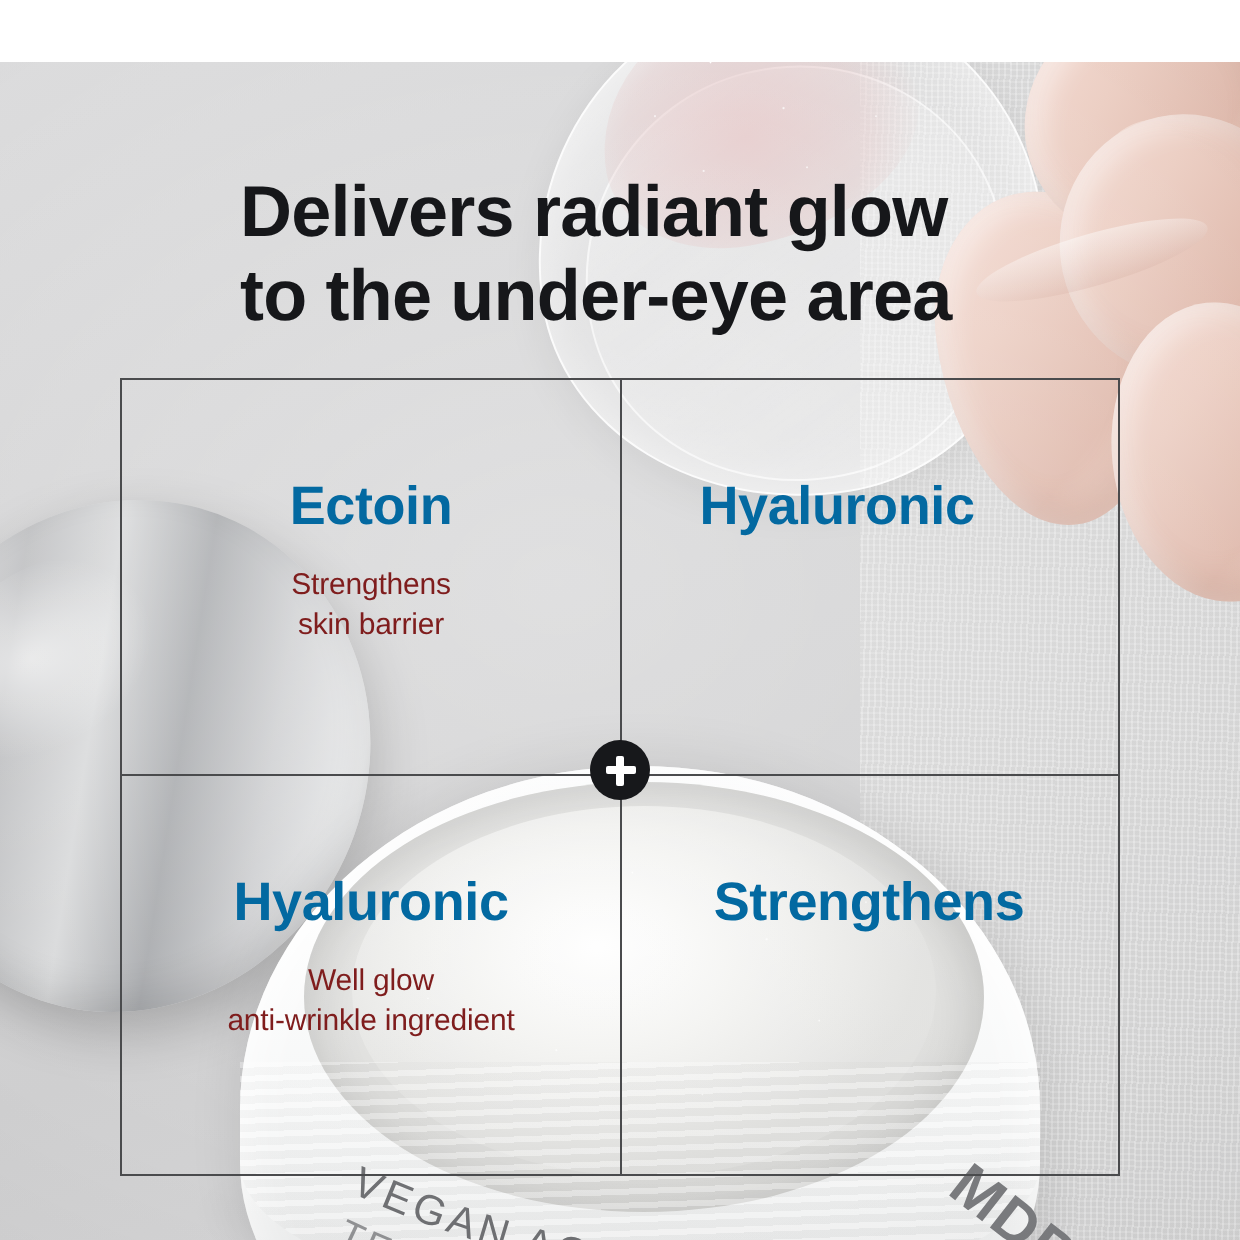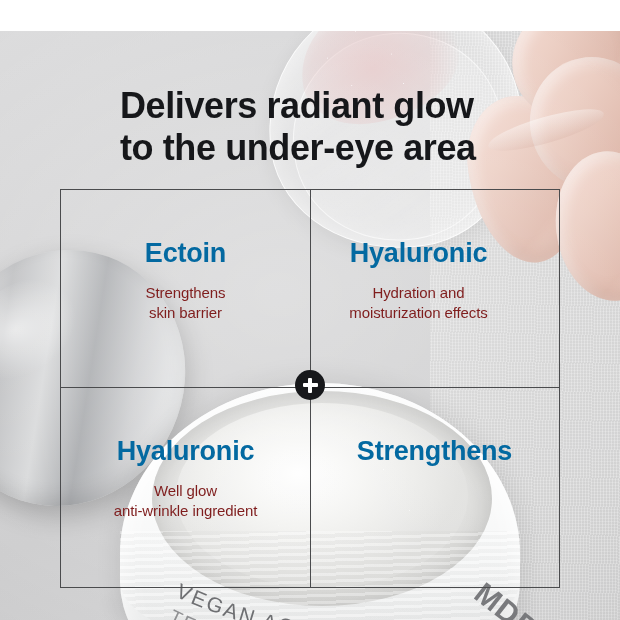--- a/index.html
+++ b/index.html
@@ -407,22 +407,20 @@
     <div class="grid-hline"></div>
 
     <div class="cell cell-tl">
       <div class="cell-title">Ectoin</div>
       <div class="cell-desc">Strengthens
 skin barrier</div>
     </div>
 
     <div class="cell cell-tr">
       <div class="cell-title">Hyaluronic</div>
-      <div class="cell-desc">Hydration and
-moisturization effects</div>
     </div>
 
     <div class="cell cell-bl">
       <div class="cell-title">Hyaluronic</div>
       <div class="cell-desc">Well glow
 anti-wrinkle ingredient</div>
     </div>
 
     <div class="cell cell-br">
       <div class="cell-title">Strengthens</div>

